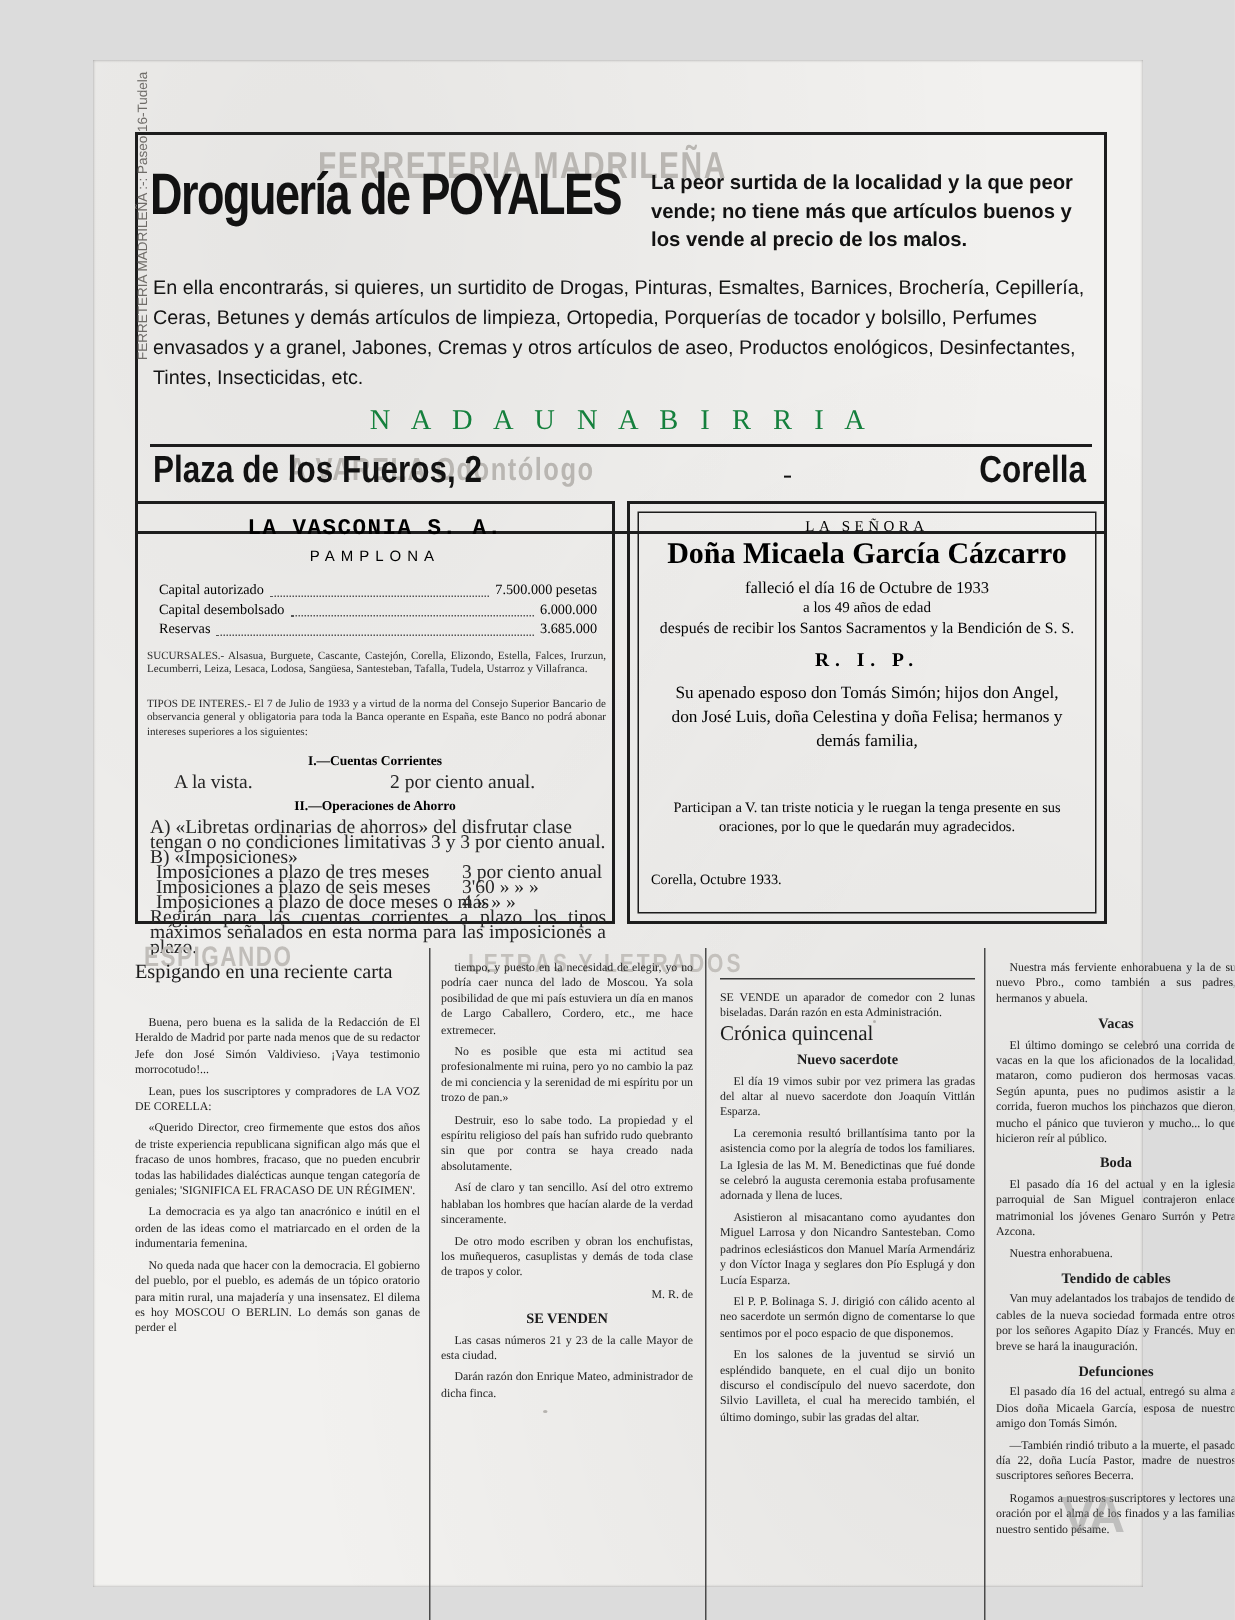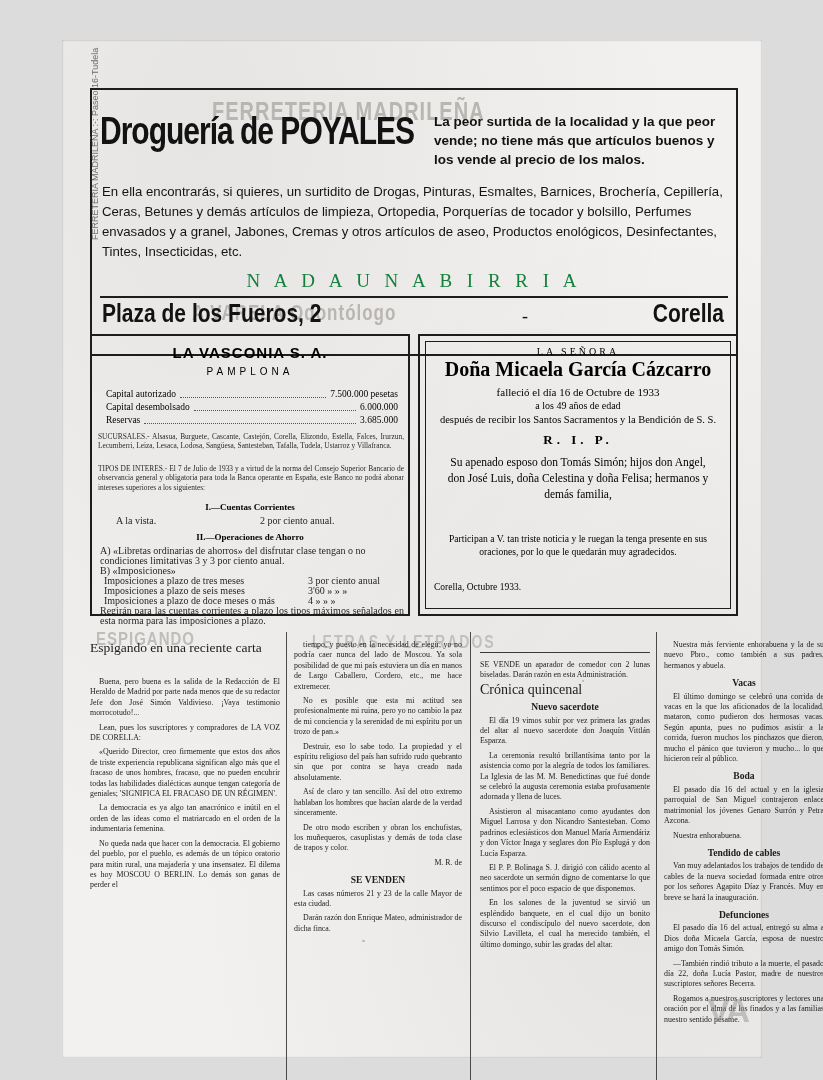--- a/index.html
+++ b/index.html
@@ -38,28 +38,28 @@
   .drog-foot-c{position:absolute;left:430px;top:216px;font-size:18px;color:#121212;}
   .drog-foot-r{position:absolute;right:12px;top:212px;font-family:"Liberation Sans",sans-serif;
          font-weight:bold;font-size:21px;color:#121212;transform:scaleY(1.2);}
   .side-vert{position:absolute;left:-2px;top:150px;width:200px;
          transform:rotate(-90deg);transform-origin:left top;
          font-family:"Liberation Sans",sans-serif;font-size:9px;color:#6f6c68;white-space:nowrap;}
 
   
   #ad-vasconia{left:28px;top:294px;width:320px;height:282px;}
   .vt{position:absolute;left:0;right:0;text-align:center;}
-  .v-name{top:8px;font-family:Liberation Sans, sans-serif;font-weight:bold;font-size:15px;letter-spacing:1px;}
+  .v-name{top:8px;font-family:Liberation Mono, monospace;font-weight:bold;font-size:15px;letter-spacing:1px;}
   .v-city{top:30px;font-family:"Liberation Sans",sans-serif;font-size:10px;letter-spacing:4px;}
   .v-caps{position:absolute;left:14px;top:52px;width:292px;font-size:9.5px;line-height:13px;}
   .v-caps .row{display:flex;justify-content:space-between;}
   .v-caps .dots{flex:1;border-bottom:1px dotted #555;margin:0 4px 3px 4px;}
   .v-sub{position:absolute;left:6px;top:96px;width:306px;font-size:7.4px;line-height:9.4px;text-align:justify;color:#2a2a2a;}
   .v-h{position:absolute;left:0;right:0;text-align:center;font-size:9px;font-weight:bold;}
-  .v-small{position:absolute;font-size:10px;line-height:10px;color:#262626;}
+  .v-small{position:absolute;font-size:13px;line-height:10px;color:#262626;}
 
   
   #ad-obit{left:356px;top:294px;width:320px;height:282px;}
   .ob-inner{position:absolute;inset:5px;border:1px solid #1d1d1d;}
   .ob{position:absolute;left:10px;right:10px;text-align:center;}
   .ob-senora{top:10px;font-size:10px;letter-spacing:3px;}
   .ob-name{top:22px;font-family:"Liberation Serif",serif;font-size:20px;font-weight:bold;}
   .ob-l1{top:50px;font-size:11px;}
   .ob-l2{top:64px;font-size:10px;}
   .ob-l3{top:78px;font-size:10.5px;}

